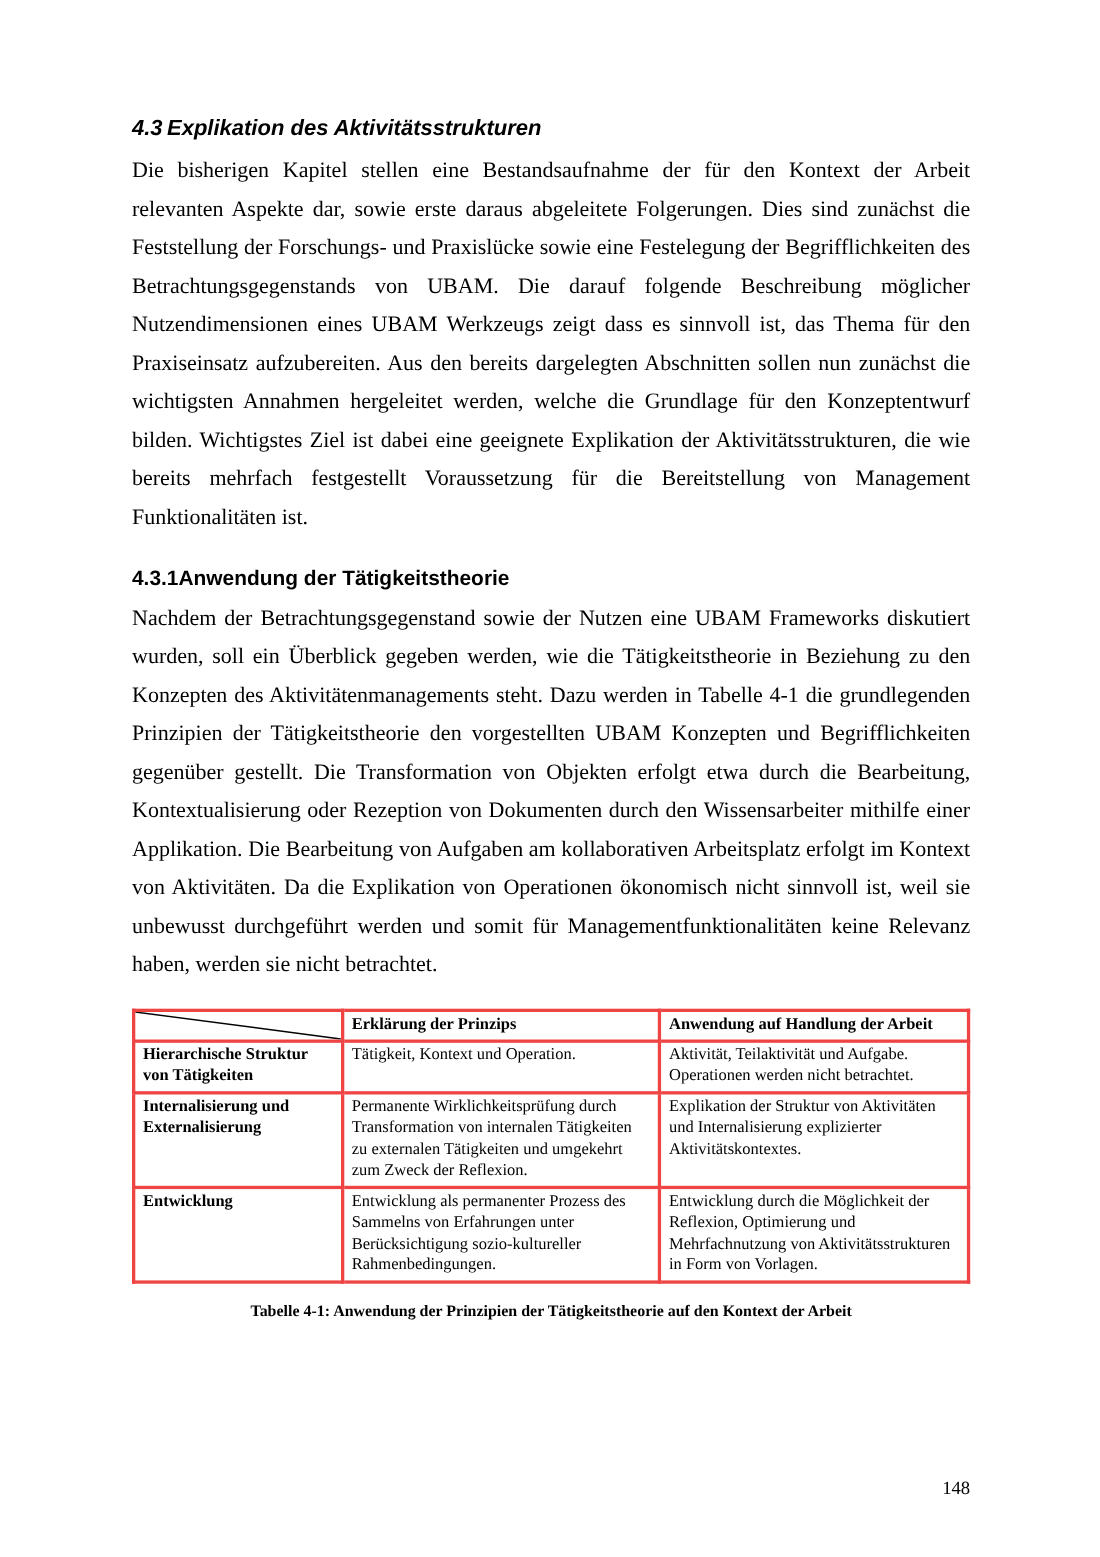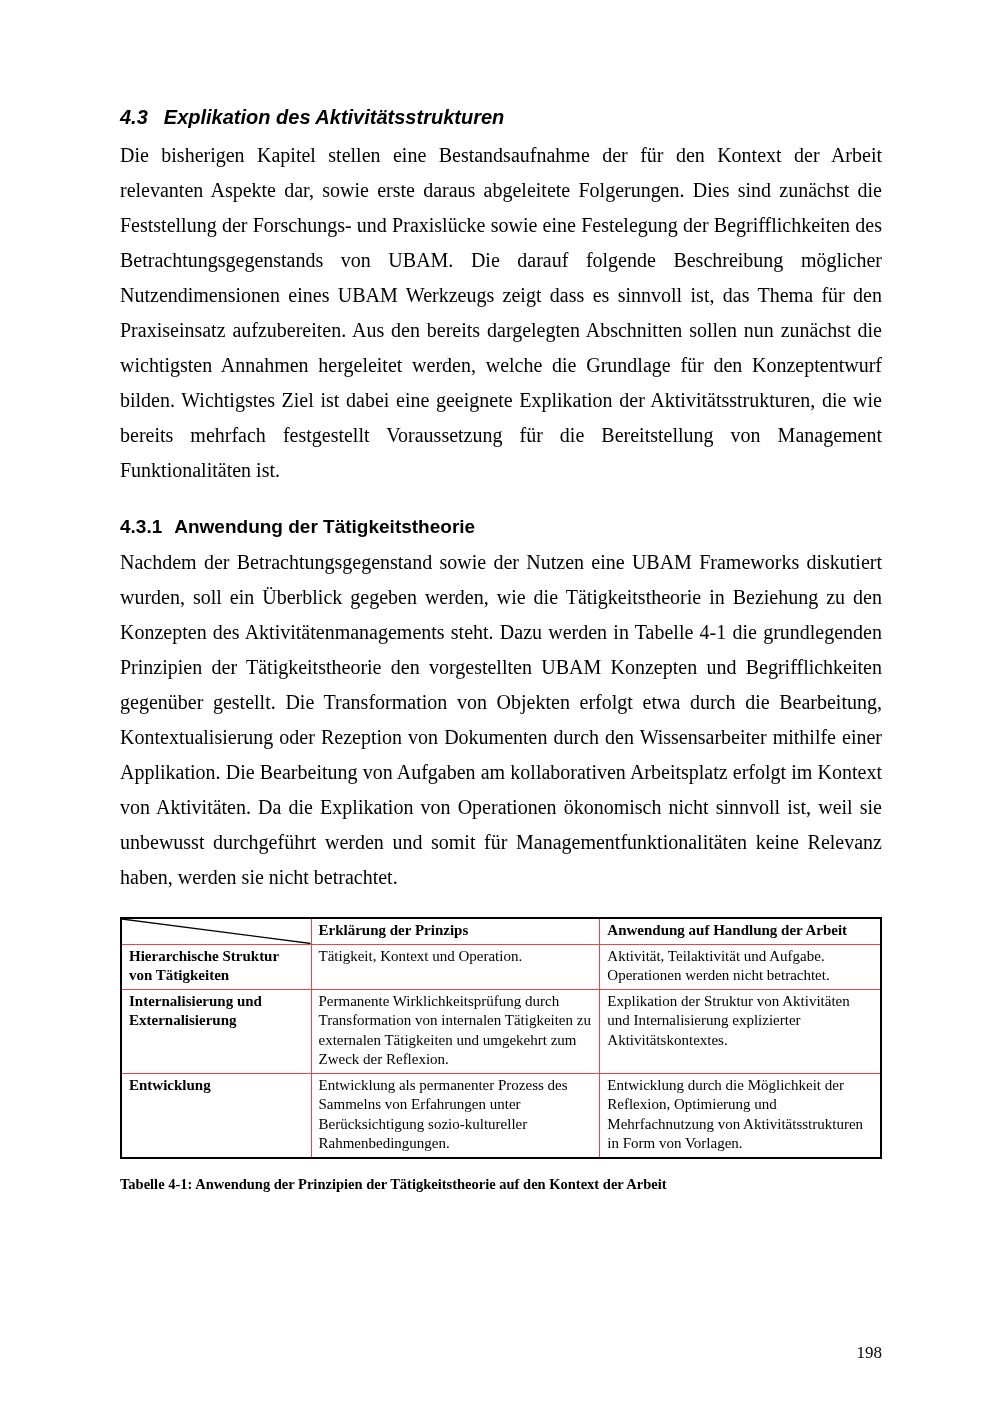--- a/index.html
+++ b/index.html
@@ -18,45 +18,45 @@
     color: #000000;
   }
   .sec-heading {
     margin: 0 0 8px 0;
     font-family: "Liberation Sans", sans-serif;
     font-size: 20px;
     font-weight: bold;
     font-style: italic;
     line-height: 26px;
   }
-  .sec-heading .sec-num { margin-right: 16px; }
+  .sec-heading .sec-num { margin-right: 4px; }
   .subsec-heading {
     margin: 26px 0 6px 0;
     font-family: "Liberation Sans", sans-serif;
     font-size: 19px;
     font-weight: bold;
     line-height: 25px;
   }
-  .subsec-heading .sec-num { margin-right: 12px; }
+  .subsec-heading .sec-num { }
   p.body {
     margin: 0 0 10px 0;
     font-size: 20px;
     line-height: 35px;
     text-align: justify;
   }
   table.data-table {
     width: 100%;
     border-collapse: collapse;
     margin-top: 22px;
     border: 2px solid #000;
     font-size: 15px;
     line-height: 19.5px;
   }
   table.data-table th, table.data-table td {
-    border: 1px solid #ef4444;
+    border: 3px solid #ef4444;
     padding: 2px 7px 3px 7px;
     vertical-align: top;
     text-align: left;
   }
   table.data-table th { font-weight: bold; }
   td.principle { font-weight: bold; text-align: justify; }
   td.cell-text { text-align: justify; }
   col.c1 { width: 25%; }
   col.c2 { width: 38%; }
   col.c3 { width: 37%; }
@@ -65,21 +65,21 @@
     padding: 0;
   }
   th.diag svg {
     position: absolute;
     top: 0; left: 0;
     width: 100%; height: 100%;
     display: block;
   }
   .caption {
     margin-top: 16px;
-    text-align: left;
+    text-align: center;
     font-size: 14.5px;
     font-weight: bold;
     line-height: 19px;
   }
   .page-number {
     position: absolute;
     right: 118px;
     bottom: 52px;
     font-size: 17px;
   }
@@ -128,15 +128,15 @@
       <tr>
         <td class="principle">Entwicklung</td>
         <td class="cell-text">Entwicklung als permanenter Prozess des Sammelns von Erfahrungen unter Berücksichtigung sozio-kultureller Rahmenbedingungen.</td>
         <td class="cell-text">Entwicklung durch die Möglichkeit der Reflexion, Optimierung und Mehrfachnutzung von Aktivitätsstrukturen in Form von Vorlagen.</td>
       </tr>
     </tbody>
   </table>
 
   <div class="caption">Tabelle 4-1: Anwendung der Prinzipien der Tätigkeitstheorie auf den Kontext der Arbeit</div>
 
-  <div class="page-number">198</div>
+  <div class="page-number">148</div>
 
 </div>
 
 </body></html>

